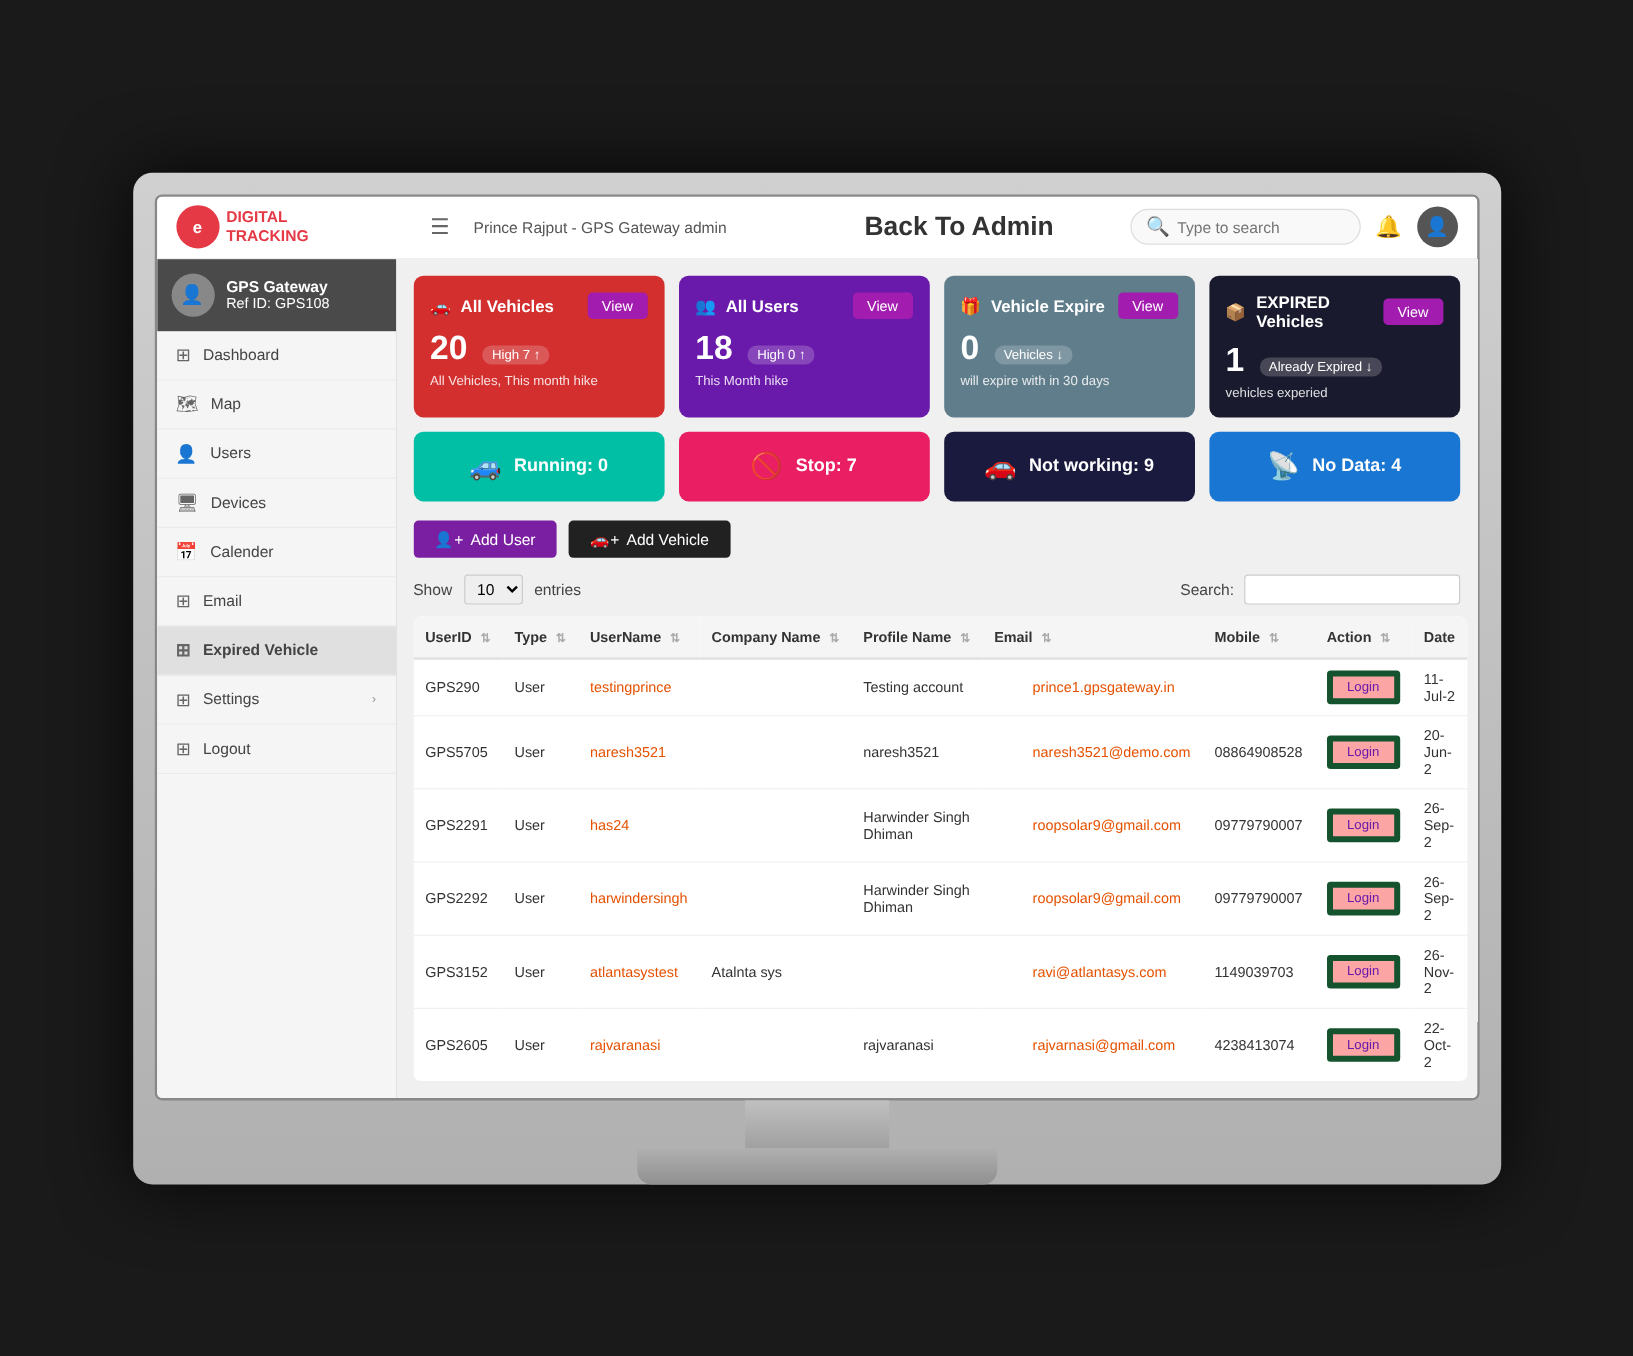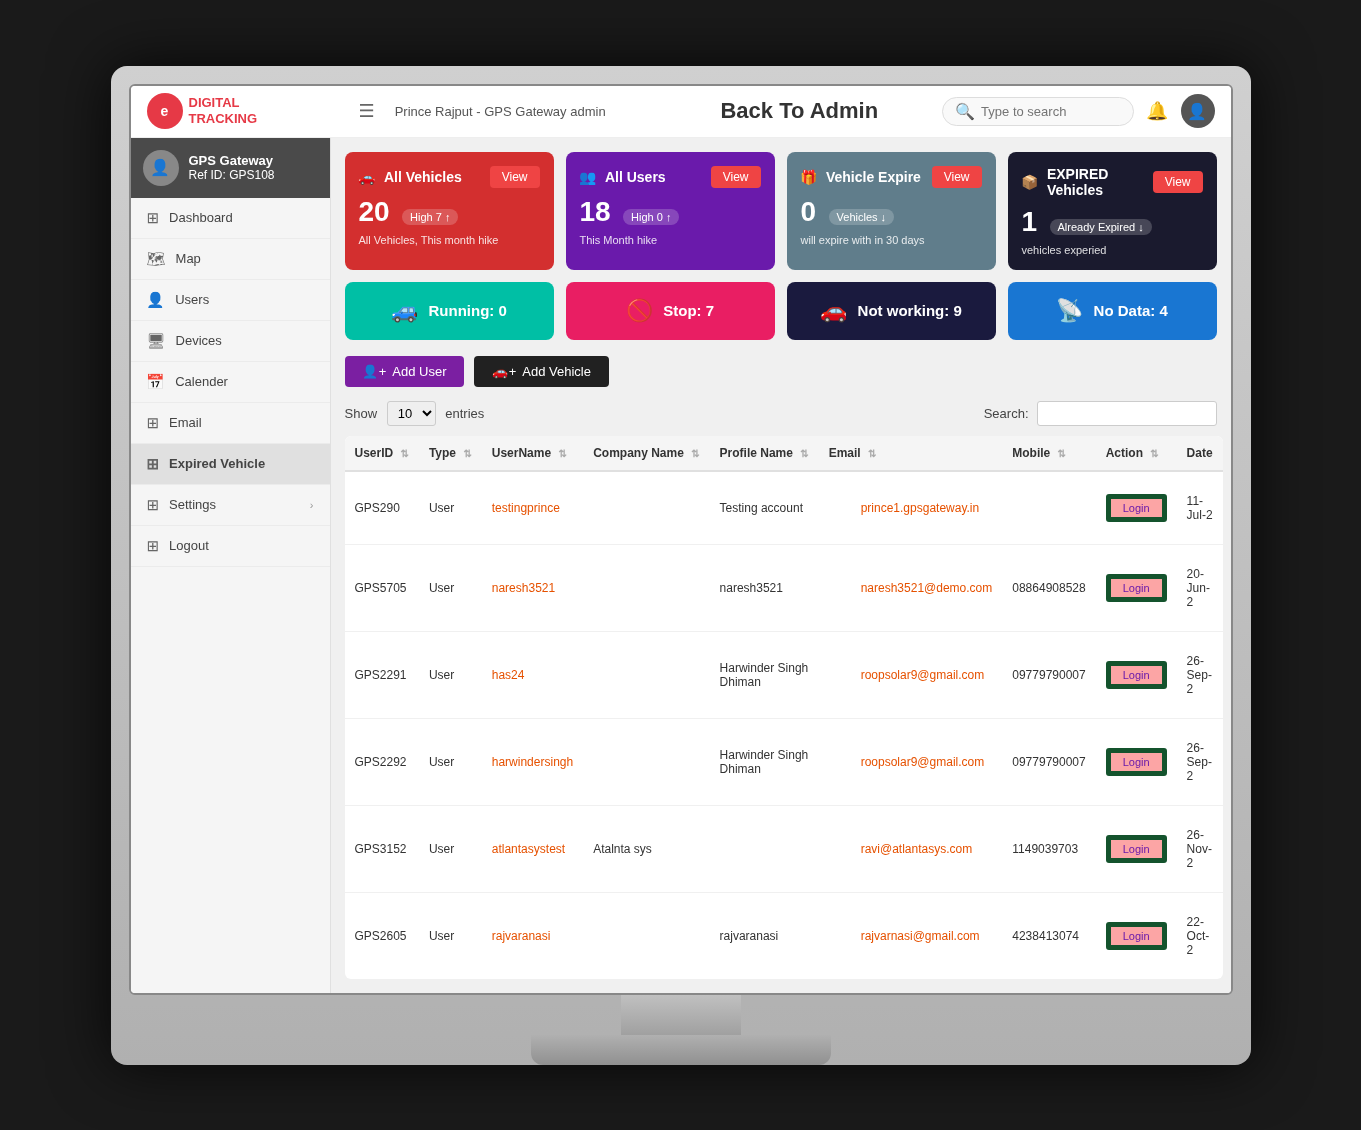--- a/index.html
+++ b/index.html
@@ -181,21 +181,21 @@
       margin-bottom: 8px;
     }
     .stat-card-title {
       font-size: 14px;
       font-weight: bold;
       display: flex;
       align-items: center;
       gap: 8px;
     }
     .view-btn {
-      background: #ef4444;
+      background: #a21caf;
       color: white;
       border: none;
       border-radius: 4px;
       padding: 4px 12px;
       font-size: 12px;
       cursor: pointer;
     }
     .stat-number { font-size: 28px; font-weight: bold; margin-bottom: 4px; }
     .stat-badge {
       display: inline-flex;
@@ -302,21 +302,21 @@
       background: #f5f5f5;
       padding: 10px 10px;
       text-align: left;
       font-size: 12px;
       color: #333;
       border-bottom: 2px solid #e0e0e0;
       white-space: nowrap;
     }
     .data-table th .sort-icon { color: #aaa; font-size: 10px; margin-left: 4px; }
     .data-table td {
-      padding: 22px 10px;
+      padding: 9px 10px;
       border-bottom: 1px solid #f0f0f0;
       color: #333;
     }
     .data-table tr:last-child td { border-bottom: none; }
     .email-link { color: #e65100; text-decoration: none; margin-left: 32px; }
     .username-link { color: #e65100; text-decoration: none; }
     .login-btn {
       background: #fca5a5;
       color: #6a1aab;
       border: 5px solid #14532d;

